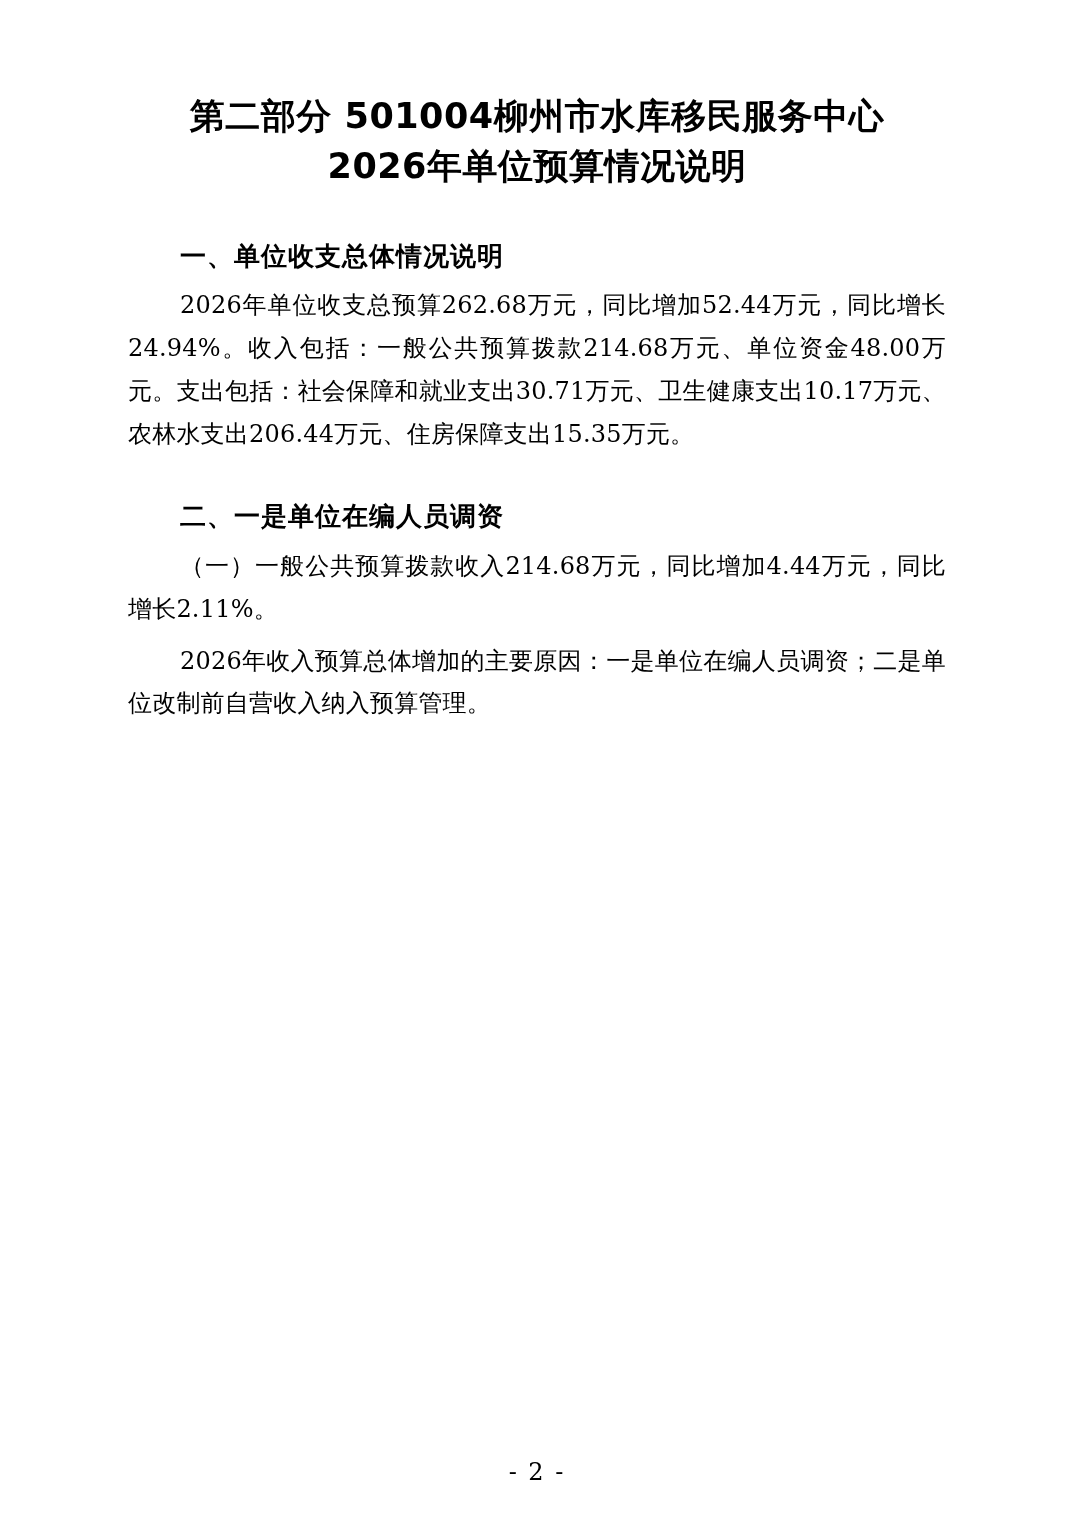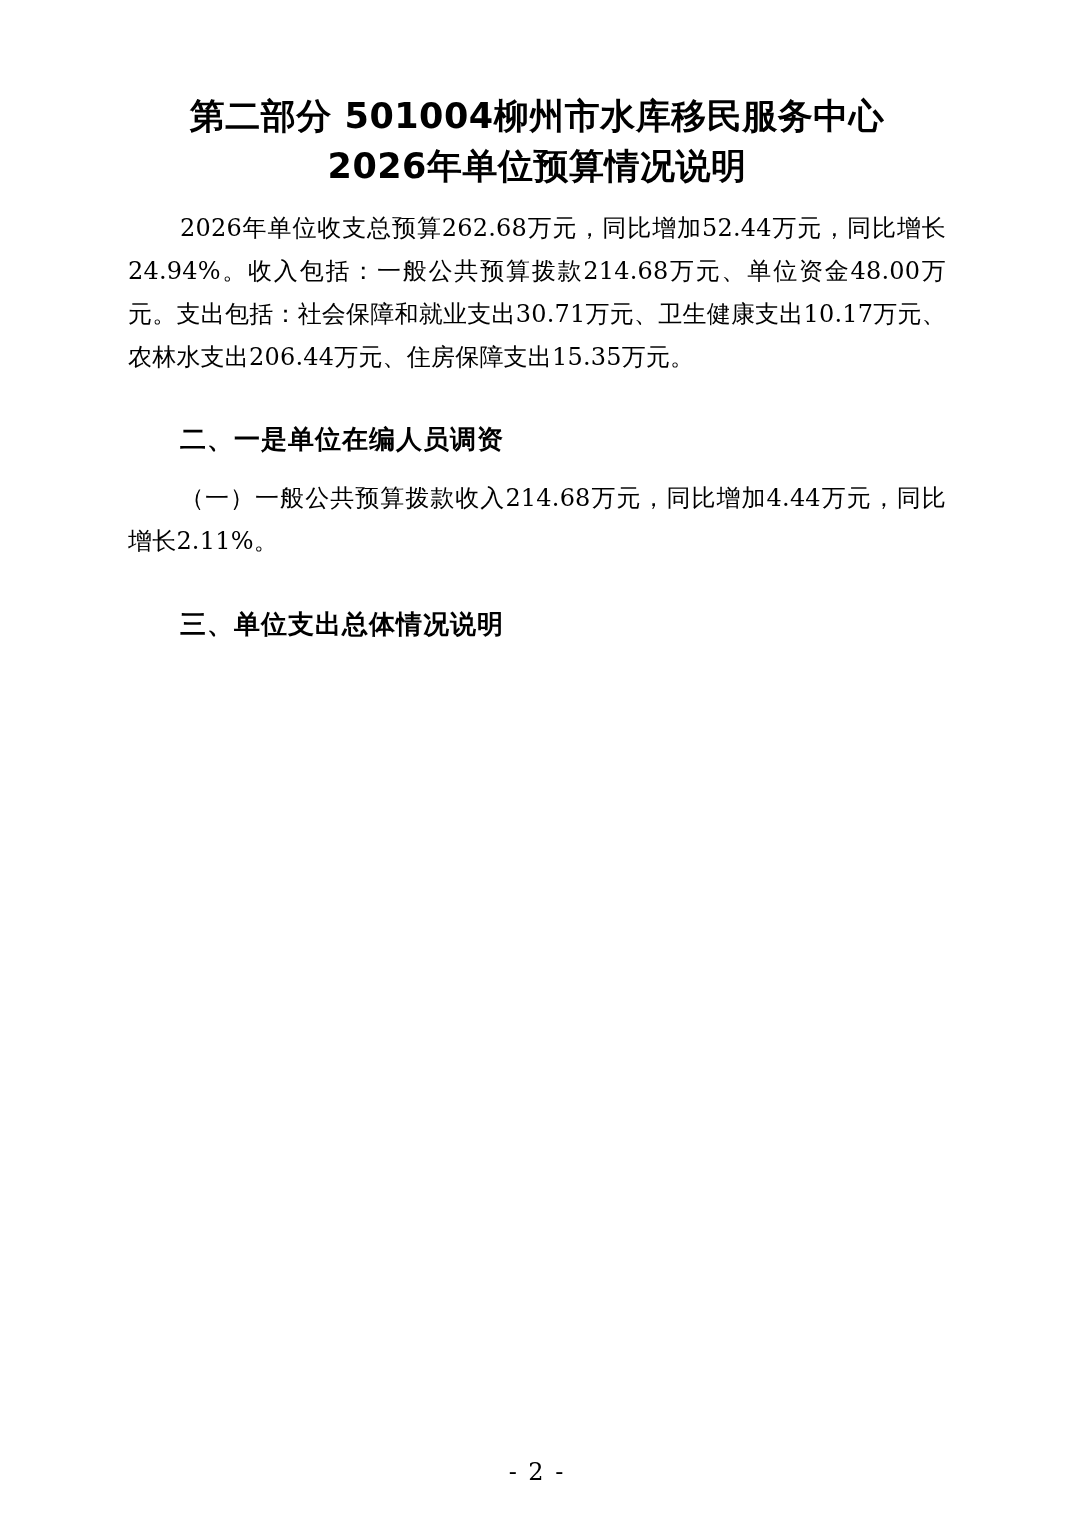--- a/index.html
+++ b/index.html
@@ -44,21 +44,21 @@
   .para {
     font-size: 24px;
     line-height: 1.78;
     text-indent: 52px;
     text-align: justify;
     text-justify: inter-ideograph;
     margin: 0 0 2px 0;
     letter-spacing: 0.2px;
   }
   .para.tight {
-    margin-top: 18px;
+    margin-top: 9px;
   }
   .gap-small { height: 10px; }
   .gap-mid { height: 16px; }
   .page-number {
     position: absolute;
     left: 0;
     right: 0;
     bottom: 34px;
     text-align: center;
     font-size: 24px;
@@ -69,25 +69,26 @@
 </head>
 <body>
 
 <div class="page">
 
   <h1 class="doc-title">第二部分 501004柳州市水库移民服务中心
 2026年单位预算情况说明</h1>
 
   <div class="gap-mid"></div>
 
+  <h2 class="section-heading">一、单位收支总体情况说明</h2>
   <p class="para">2026年单位收支总预算262.68万元，同比增加52.44万元，同比增长24.94%。收入包括：一般公共预算拨款214.68万元、单位资金48.00万元。支出包括：社会保障和就业支出30.71万元、卫生健康支出10.17万元、农林水支出206.44万元、住房保障支出15.35万元。</p>
 
   <div class="gap-small"></div>
 
   <h2 class="section-heading">二、一是单位在编人员调资</h2>
   <p class="para tight">（一）一般公共预算拨款收入214.68万元，同比增加4.44万元，同比增长2.11%。</p>
+  <p class="para tight">2026年收入预算总体增加的主要原因：一是单位在编人员调资；二是单位改制前自营收入纳入预算管理。</p>
 
   <div class="gap-small"></div>
 
-  <h2 class="section-heading">三、单位支出总体情况说明</h2>
 
   <div class="page-number">- 2 -</div>
 </div>
 
 </body></html>

